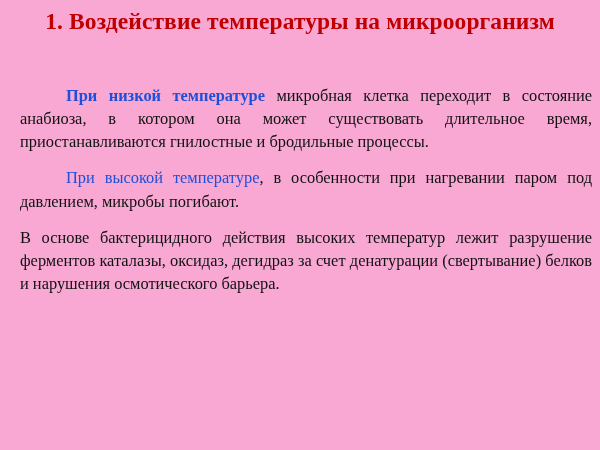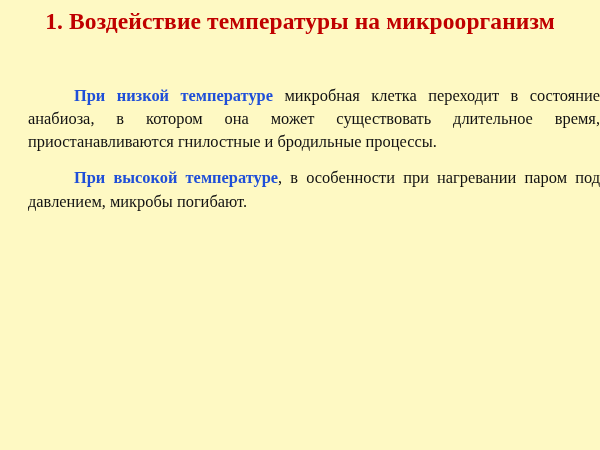--- a/index.html
+++ b/index.html
@@ -11,38 +11,38 @@
     height: 450px;
     background: #ffffff;
     font-family: "Liberation Sans", sans-serif;
     overflow: hidden;
   }
   .slide {
     position: relative;
     width: 600px;
     height: 450px;
     box-sizing: border-box;
-    background: #fef9c3;
+    background: #f9a8d4;
   }
   .slide-title {
     position: absolute;
     left: 28px;
     top: 8px;
     width: 544px;
     text-align: center;
     font-family: "Liberation Serif", serif;
     font-weight: bold;
     font-size: 23.5px;
     line-height: 1.18;
     color: #c00000;
     letter-spacing: 0.1px;
   }
   .body-block {
     position: absolute;
-    left: 28px;
+    left: 20px;
     top: 84px;
     width: 572px;
   }
   p {
     margin: 0 0 0 0;
     font-family: "Liberation Serif", serif;
     font-size: 16.4px;
     line-height: 1.41;
     color: #111111;
     text-align: justify;
@@ -52,21 +52,21 @@
     text-indent: 46px;
   }
   p.p2 { margin-top: 13px; }
   p.p3 { margin-top: 13px; }
   .accent {
     color: #1f4fd8;
     font-weight: bold;
   }
   .accent-hi {
     color: #1f4fd8;
-    font-weight: bold;
+    font-weight: normal;
   }
   
   .seal {
     position: absolute;
     left: 22px;
     top: 378px;
     width: 54px;
     height: 54px;
   }
   .seal svg { display: block; }
@@ -81,17 +81,20 @@
   <div class="body-block">
 
     <p class="indent p1">
       <span class="accent">При низкой температуре</span><span> микробная клетка переходит в состояние анабиоза, в котором она может существовать длительное время, приостанавливаются гнилостные и бродильные процессы.</span>
     </p>
 
     <p class="indent p2">
       <span class="accent-hi">При высокой температуре</span><span>, в особенности при нагревании паром под давлением, микробы погибают.</span>
     </p>
 
+    <p class="p3">
+      <span>В основе бактерицидного действия высоких температур лежит разрушение ферментов каталазы, оксидаз, дегидраз за счет денатурации (свертывание) белков и нарушения осмотического барьера.</span>
+    </p>
 
   </div>
 
 
 </div>
 
 </body></html>

